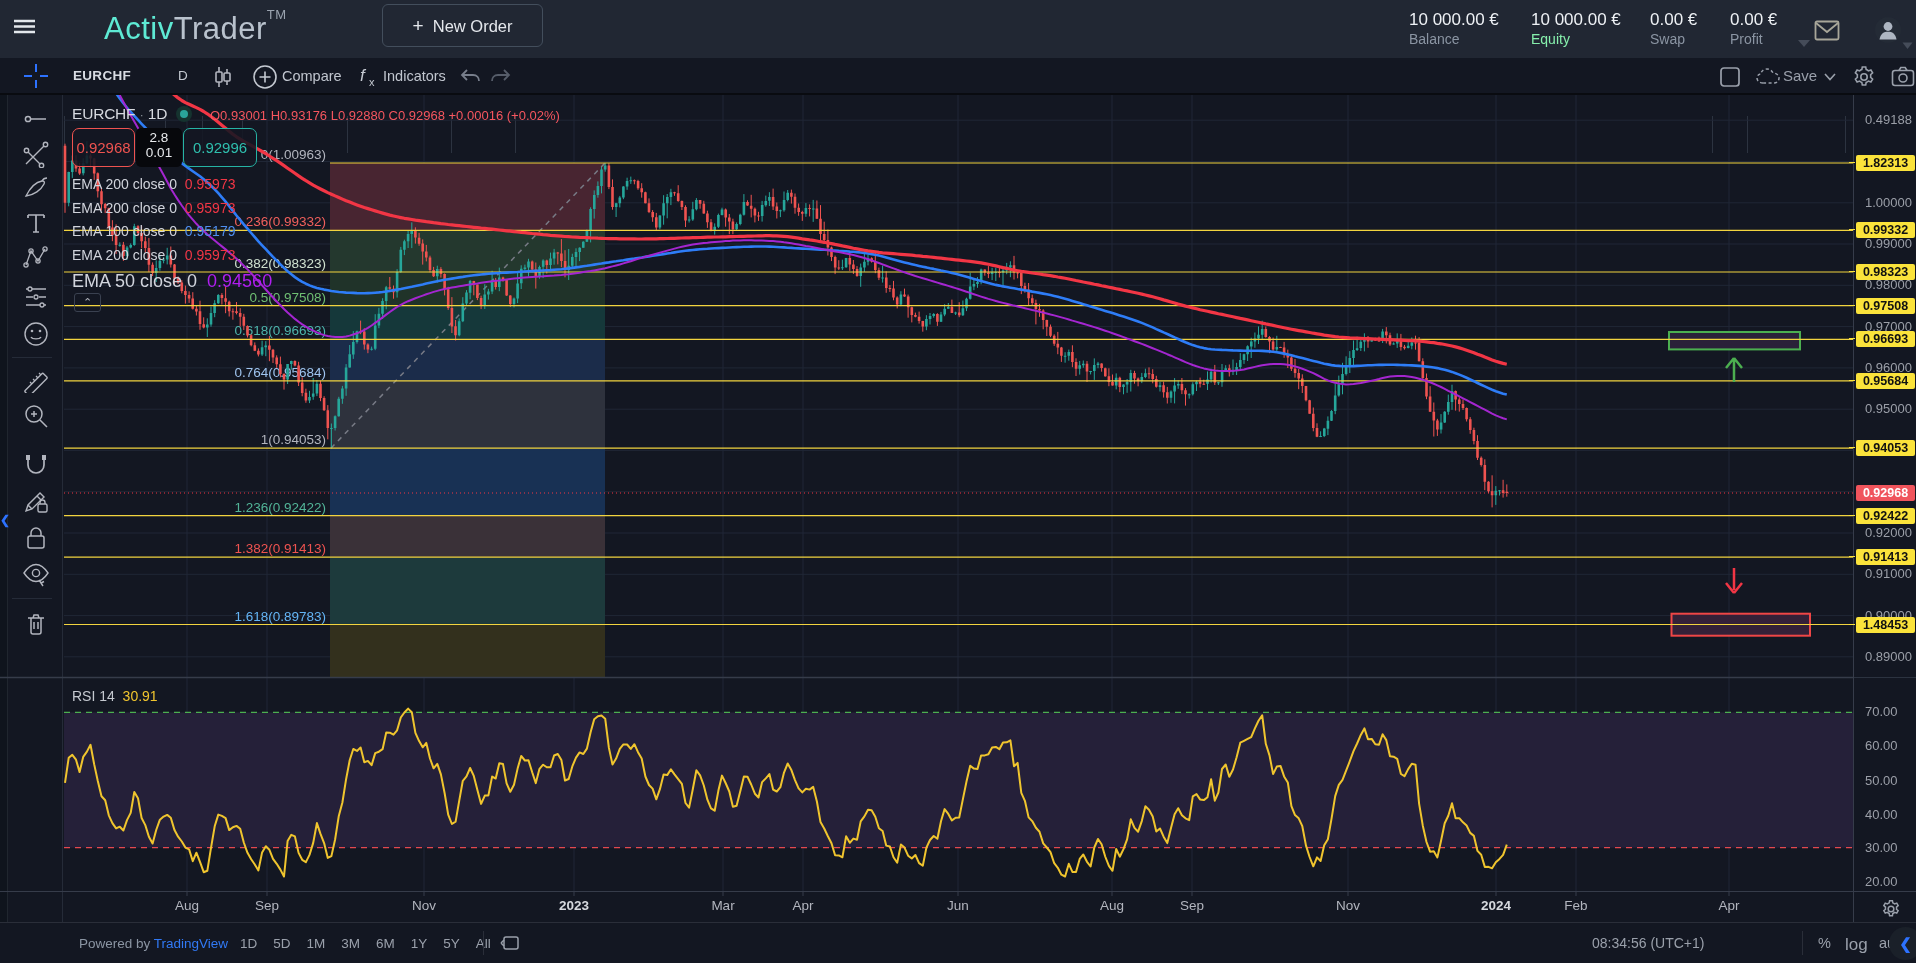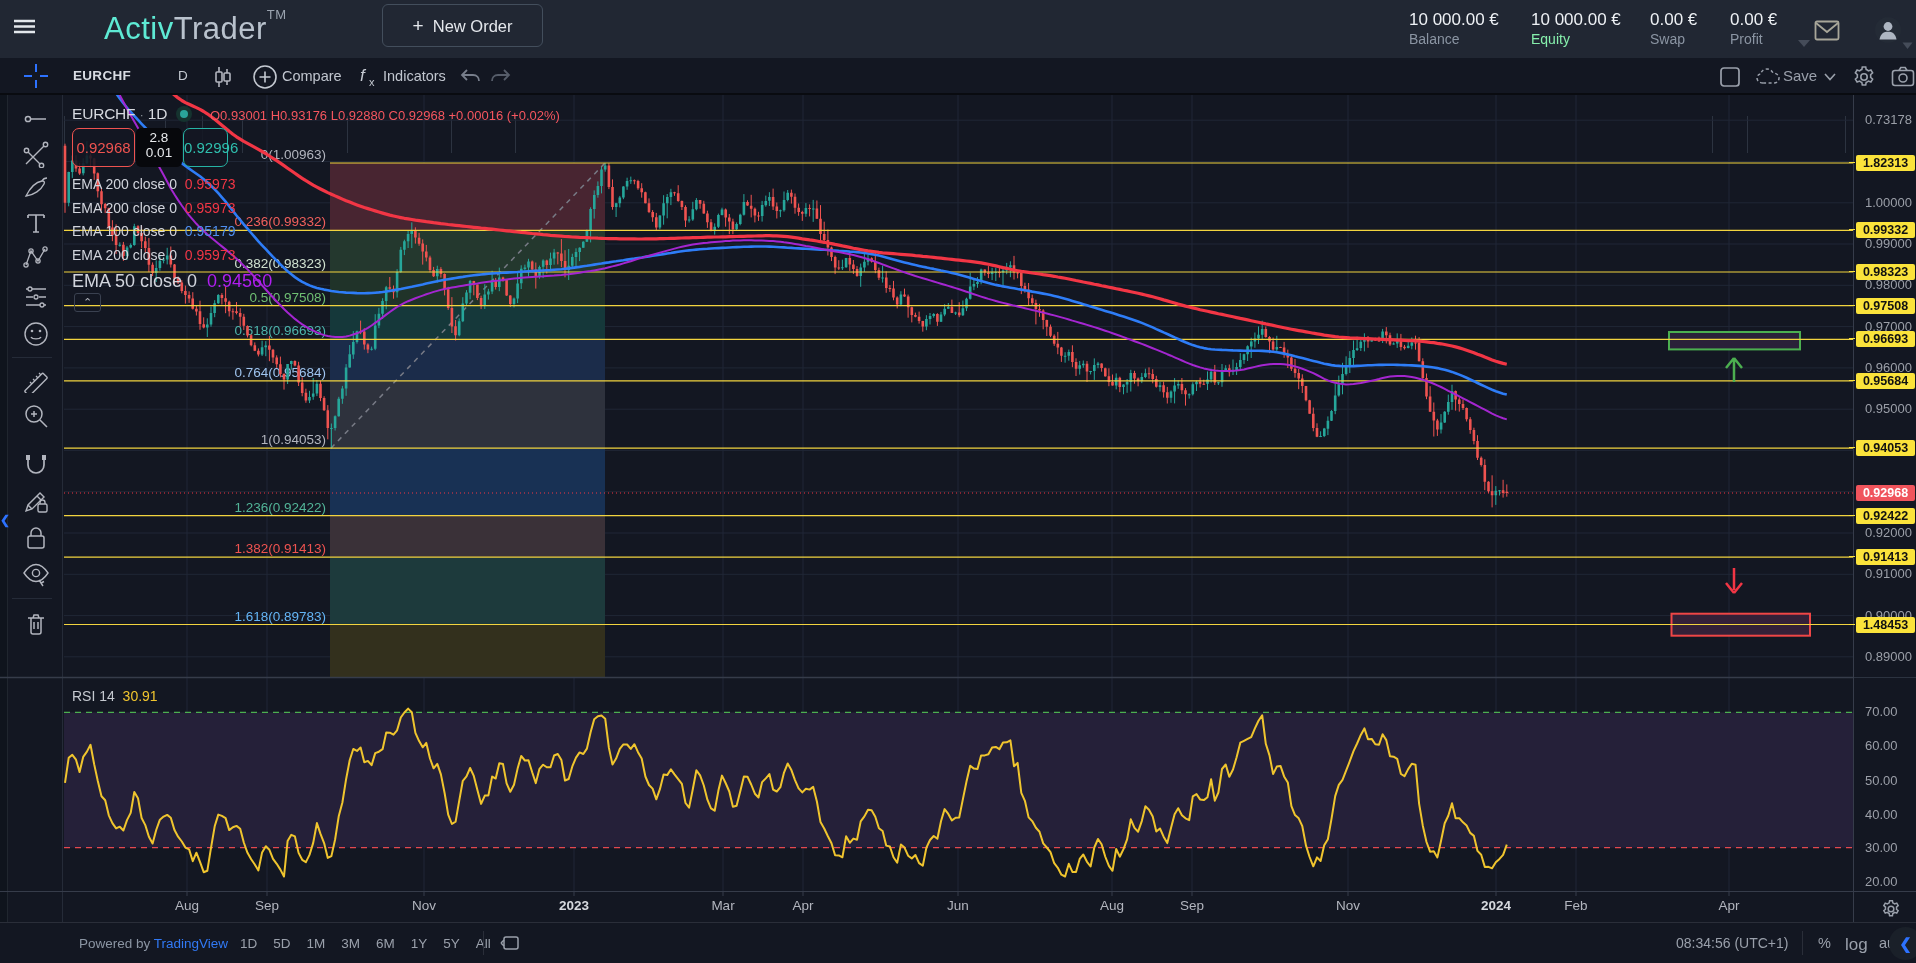--- a/index.html
+++ b/index.html
@@ -262,34 +262,34 @@
 <svg width="30" height="30" style="position:absolute;left:169px;top:99px" viewBox="0 0 30 30">
  <circle cx="15" cy="15" r="8" fill="#15332f"></circle>
     <circle cx="15" cy="15" r="4" fill="#2aa49a"></circle>
 </svg>
 <div style="position:absolute;left:210px;top:108px;font-size:13px;color:#f6565f;white-space:nowrap">O0.93001&nbsp;H0.93176&nbsp;L0.92880&nbsp;C0.92968&nbsp;+0.00016 (+0.02%)</div>
 <div style="position:absolute;left:72px;top:128px;width:63px;height:39px;background:rgba(19,23,34,.88);border:1.5px solid #ef5350;border-radius:7px;color:#ef5350;font-size:15px;text-align:center;line-height:37px">0.92968</div>
 <div style="position:absolute;left:136px;top:128px;width:46px;height:39px;background:#07080c;border-radius:5px;color:#e8eaed;font-size:13.5px;text-align:center">
     <div style="margin-top:2px">2.8</div>
     <div>0.01</div>
   </div>
-<div style="position:absolute;left:183px;top:128px;width:45px;height:39px;background:rgba(19,23,34,.88);border:1.5px solid #26b3a4;border-radius:7px;color:#2fbfae;font-size:15px;text-align:center;line-height:37px">0.92996</div>
+<div style="position:absolute;left:183px;top:128px;width:74px;height:39px;background:rgba(19,23,34,.88);border:1.5px solid #26b3a4;border-radius:7px;color:#2fbfae;font-size:15px;text-align:center;line-height:37px">0.92996</div>
 <div style="position:absolute;left:72px;top:176px;font-size:14px;color:#d1d4dc;white-space:nowrap">EMA 200 close 0&nbsp;&nbsp;<span style="color:#f23645">0.95973</span></div>
 <div style="position:absolute;left:72px;top:199.5px;font-size:14px;color:#d1d4dc;white-space:nowrap">EMA 200 close 0&nbsp;&nbsp;<span style="color:#f23645">0.95973</span></div>
 <div style="position:absolute;left:72px;top:223px;font-size:14px;color:#d1d4dc;white-space:nowrap">EMA 100 close 0&nbsp;&nbsp;<span style="color:#4f8fef">0.95179</span></div>
 <div style="position:absolute;left:72px;top:247px;font-size:14px;color:#d1d4dc;white-space:nowrap">EMA 200 close 0&nbsp;&nbsp;<span style="color:#f23645">0.95973</span></div>
 <div style="position:absolute;left:72px;top:271px;font-size:18px;color:#d1d4dc;white-space:nowrap">EMA 50 close 0&nbsp;&nbsp;<span style="color:#b01ef0">0.94560</span></div>
 
 <div style="position:absolute;left:74px;top:293px;width:27px;height:19px;border:1px solid #3a4150;border-radius:3px;color:#b2b5be;text-align:center;font-size:11px;line-height:17px">⌃</div>
 <div style="position:absolute;left:72px;top:688px;font-size:14px;color:#c5c9d0">RSI&nbsp;14&nbsp;&nbsp;<span style="color:#f0c52e">30.91</span></div>
 
 <div class="axis">
  <div style="position:absolute;left:0;top:582px;width:63px;height:1px;background:#2c3340"></div>
  <div style="position:absolute;left:0;top:796px;width:63px;height:1px;background:#363c4a"></div>
-<div class="axl" style="top:17px">0.73178</div>
+<div class="axl" style="top:17px">0.49188</div>
 <div class="axl" style="top:100px">1.00000</div>
 <div class="axl" style="top:141px">0.99000</div>
 <div class="axl" style="top:182px">0.98000</div>
 <div class="axl" style="top:224px">0.97000</div>
 <div class="axl" style="top:265px">0.96000</div>
 <div class="axl" style="top:306px">0.95000</div>
 <div class="axl" style="top:430px">0.92000</div>
 <div class="axl" style="top:471px">0.91000</div>
 <div class="axl" style="top:513px">0.90000</div>
 <div class="axl" style="top:554px">0.89000</div>
@@ -337,19 +337,19 @@
       <span class="tfb">6M</span>
       <span class="tfb">1Y</span>
       <span class="tfb">5Y</span>
       <span class="tfb">All</span>
  </div>
  <div style="position:absolute;left:483px;top:8px;width:1px;height:24px;background:#2a2e39"></div>
  <svg width="20" height="18" style="position:absolute;left:500px;top:11px" viewBox="0 0 20 18">
   <rect x="4" y="3" width="14" height="12" rx="2" fill="none" stroke="#9aa0ab" stroke-width="1.5"></rect>
   <path d="M1,9 L4,6 M1,9 L4,12" fill="none" stroke="#9aa0ab" stroke-width="1.5"></path>
  </svg>
- <div style="position:absolute;left:1676px;top:12px;font-size:14px;color:#9aa0ab">08:34:56 (UTC+1)</div>
+ <div style="position:absolute;left:1592px;top:12px;font-size:14px;color:#9aa0ab">08:34:56 (UTC+1)</div>
  <div style="position:absolute;left:1802px;top:8px;width:1px;height:24px;background:#2a2e39"></div>
  <div style="position:absolute;left:1818px;top:12px;font-size:14.5px;color:#9aa0ab">%</div>
  <div style="position:absolute;left:1845px;top:12px;font-size:17px;color:#9aa0ab">log</div>
  <div style="position:absolute;left:1879px;top:12px;font-size:14.5px;color:#9aa0ab">aut</div>
  <div style="position:absolute;left:1889px;top:4px;width:33px;height:33px;border-radius:50%;background:#1a2029;color:#2d72ff;font-size:15px;font-weight:700;text-align:center;line-height:33px">❮</div>
 </div>
 
 </body></html>

